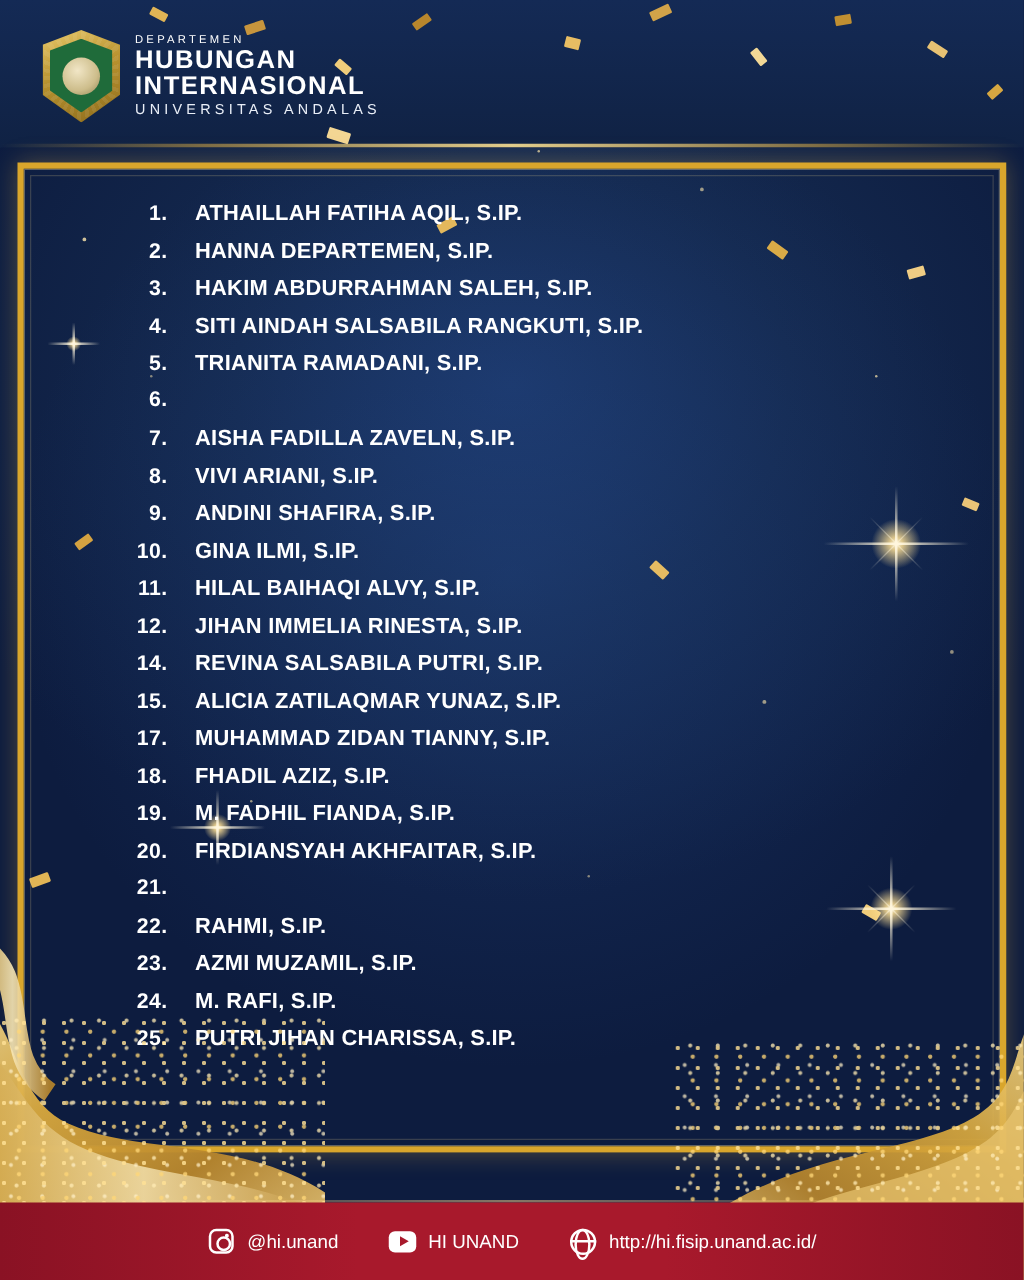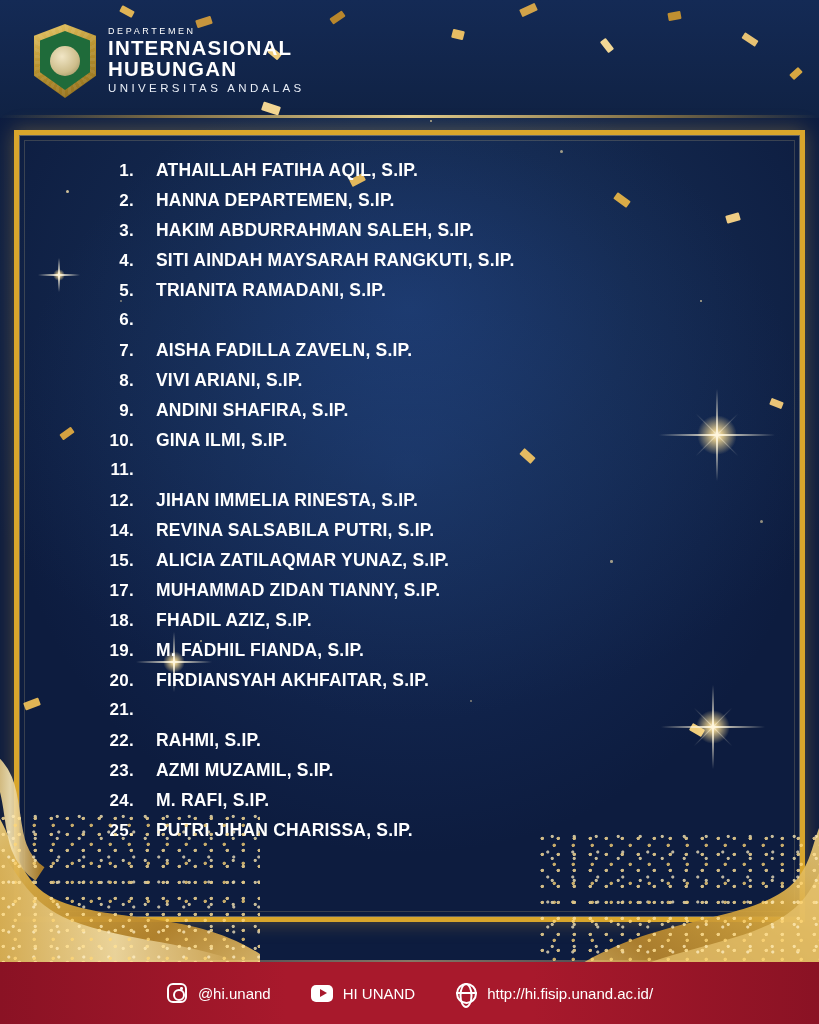--- a/index.html
+++ b/index.html
@@ -392,22 +392,22 @@
 <div class="header">
   <div class="logo">
     <div class="logo-shield"></div>
     <div class="logo-ring"></div>
     <div class="logo-inner">
         <div class="logo-tree"></div>
       </div>
   </div>
   <div class="titleblock">
     <div class="t-dept">DEPARTEMEN</div>
+    <div class="t-main">HUBUNGAN</div>
     <div class="t-main">INTERNASIONAL</div>
-    <div class="t-main">HUBUNGAN</div>
     <div class="t-sub">UNIVERSITAS ANDALAS</div>
   </div>
 </div>
 
 <div class="frame"></div>
 
 <div class="list" id="graduate-list">
     <div class="row">
       <span class="num">1.</span>
       <span class="name">ATHAILLAH FATIHA AQIL, S.IP.</span>
@@ -415,21 +415,21 @@
     <div class="row">
       <span class="num">2.</span>
       <span class="name">HANNA DEPARTEMEN, S.IP.</span>
     </div>
     <div class="row">
       <span class="num">3.</span>
       <span class="name">HAKIM ABDURRAHMAN SALEH, S.IP.</span>
     </div>
     <div class="row">
       <span class="num">4.</span>
-      <span class="name">SITI AINDAH MAYSARAH RANGKUTI, S.IP.</span>
+      <span class="name">SITI AINDAH SALSABILA RANGKUTI, S.IP.</span>
     </div>
     <div class="row">
       <span class="num">5.</span>
       <span class="name">TRIANITA RAMADANI, S.IP.</span>
     </div>
     <div class="row">
       <span class="num">6.</span>
     </div>
     <div class="row">
       <span class="num">7.</span>
@@ -442,20 +442,21 @@
     <div class="row">
       <span class="num">9.</span>
       <span class="name">ANDINI SHAFIRA, S.IP.</span>
     </div>
     <div class="row">
       <span class="num">10.</span>
       <span class="name">GINA ILMI, S.IP.</span>
     </div>
     <div class="row">
       <span class="num">11.</span>
+      <span class="name">HILAL BAIHAQI ALVY, S.IP.</span>
     </div>
     <div class="row">
       <span class="num">12.</span>
       <span class="name">JIHAN IMMELIA RINESTA, S.IP.</span>
     </div>
     <div class="row">
       <span class="num">14.</span>
       <span class="name">REVINA SALSABILA PUTRI, S.IP.</span>
     </div>
     <div class="row">

